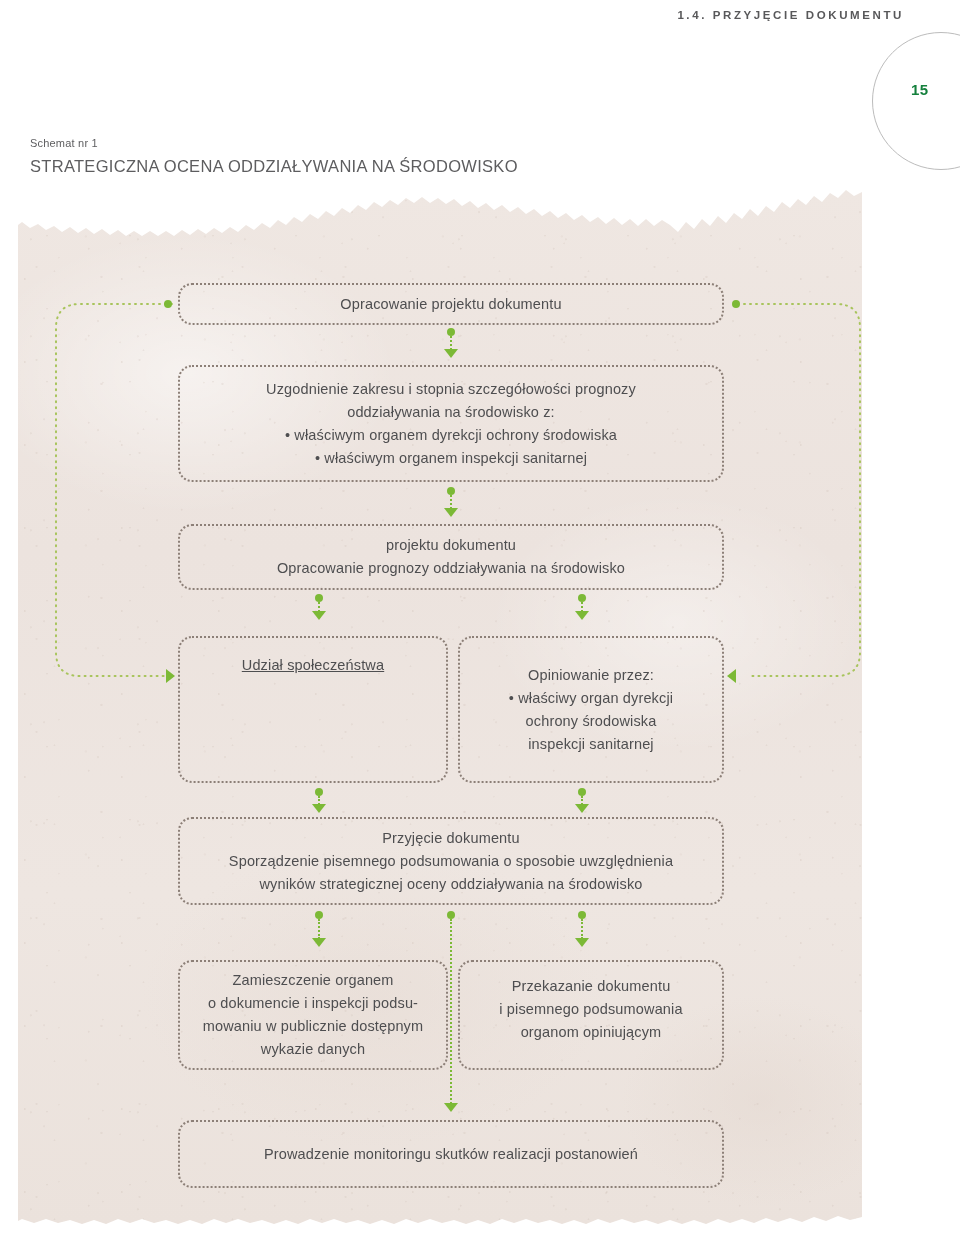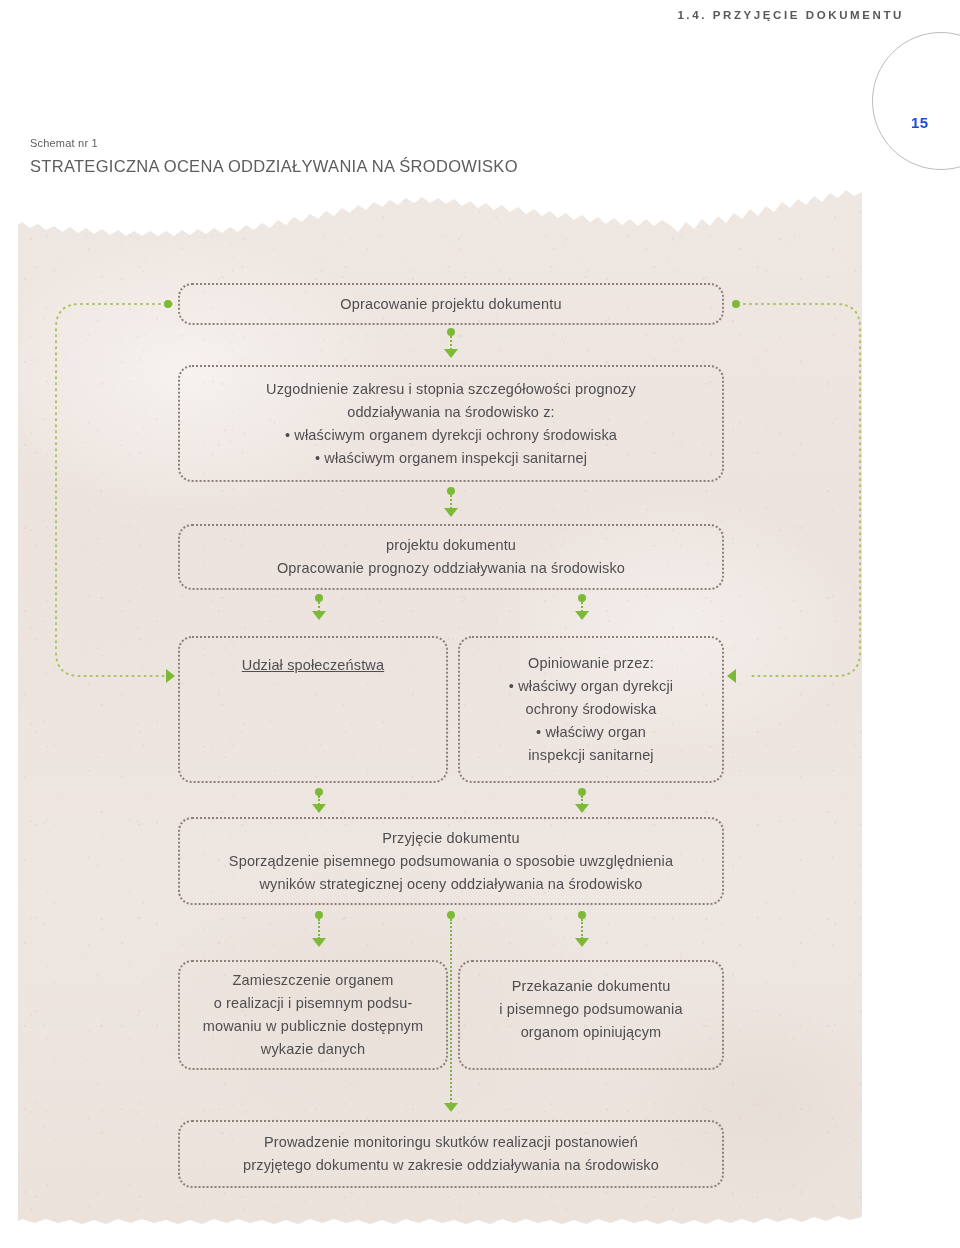--- a/index.html
+++ b/index.html
@@ -46,22 +46,21 @@
   }
   .folio-number {
     position: absolute;
     left: 911px;
     top: 81px;
     width: 40px;
     text-align: left;
     font-size: 15px;
     font-weight: bold;
     letter-spacing: 0.5px;
-    color: #1d4ed8;
-    margin-top: 33px;
+    color: #15803d;
   }
 
   
   .caption {
     position: absolute;
     left: 30px;
     top: 132px;
     color: #58585a;
   }
   .caption .line1 {
@@ -294,21 +293,20 @@
       <div class="body">
         <span class="li">Udział społeczeństwa</span>
       </div>
     </div>
 
     <div class="node" style="left:458px; top:596px; width:266px; height:147px;">
       <div class="body">
         <span class="li">Opiniowanie przez:</span>
         <span class="li">• właściwy organ dyrekcji</span>
         <span class="li">ochrony środowiska</span>
-        <span class="li">• właściwy organ</span>
         <span class="li">inspekcji sanitarnej</span>
       </div>
     </div>
 
     <div class="conn-dot" style="left:315px; top:748px;"></div>
     <div class="conn-line-v" style="left:318px; top:756px; height:9px;"></div>
     <div class="arrow-down" style="left:312px; top:764px;"></div>
 
     <div class="conn-dot" style="left:578px; top:748px;"></div>
     <div class="conn-line-v" style="left:581px; top:756px; height:9px;"></div>
@@ -330,35 +328,34 @@
     <div class="conn-line-v" style="left:450px; top:879px; height:185px;"></div>
     <div class="arrow-down" style="left:444px; top:1063px;"></div>
 
     <div class="conn-dot" style="left:578px; top:871px;"></div>
     <div class="conn-line-v" style="left:581px; top:879px; height:20px;"></div>
     <div class="arrow-down" style="left:575px; top:898px;"></div>
 
     <div class="node" style="left:178px; top:920px; width:270px; height:110px;">
       <div class="body">
         <span class="li">Zamieszczenie organem</span>
-        <span class="li">o realizacji i pisemnym podsu-</span>
+        <span class="li">o dokumencie i inspekcji podsu-</span>
         <span class="li">mowaniu w publicznie dostępnym</span>
         <span class="li">wykazie danych</span>
       </div>
     </div>
 
     <div class="node" style="left:458px; top:920px; width:266px; height:110px; align-items:flex-start; padding-top:13px;">
       <div class="body">
         <span class="li">Przekazanie dokumentu</span>
         <span class="li">i pisemnego podsumowania</span>
         <span class="li">organom opiniującym</span>
       </div>
     </div>
 
     <div class="node" style="left:178px; top:1080px; width:546px; height:68px;">
       <div class="body">
         <span class="li">Prowadzenie monitoringu skutków realizacji postanowień</span>
-        <span class="li">przyjętego dokumentu w zakresie oddziaływania na środowisko</span>
       </div>
     </div>
 
   </div>
 </div>
 
 </body></html>

